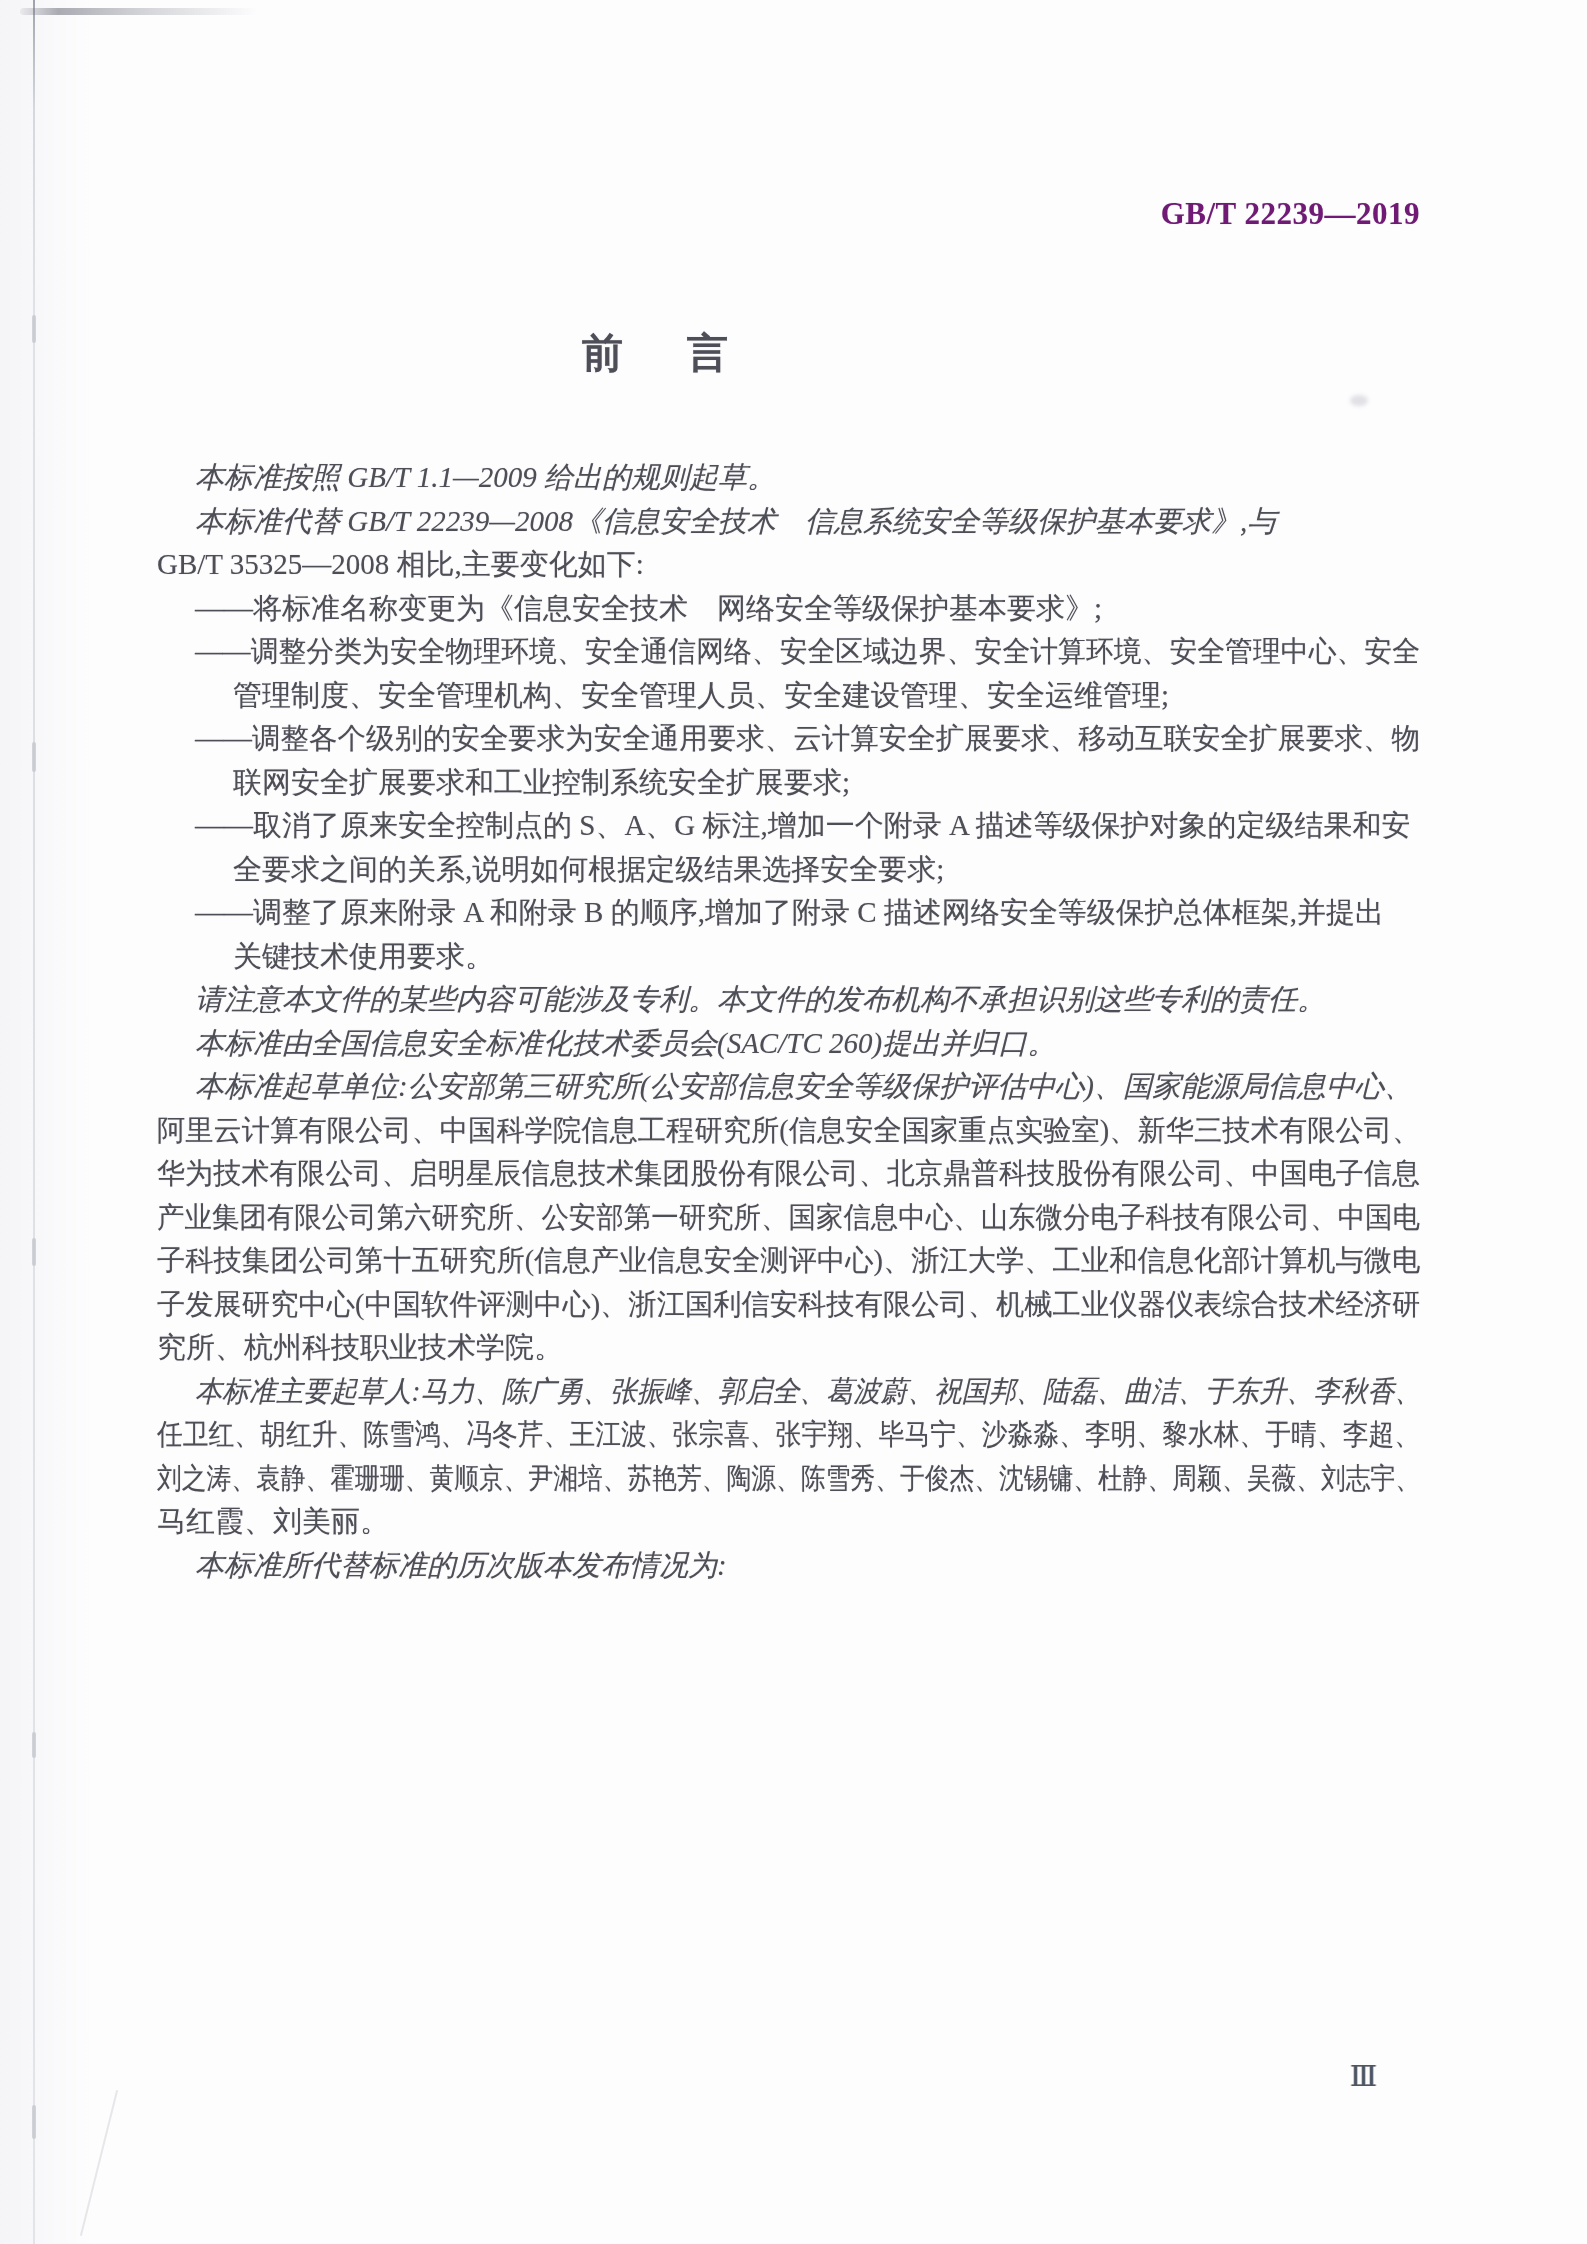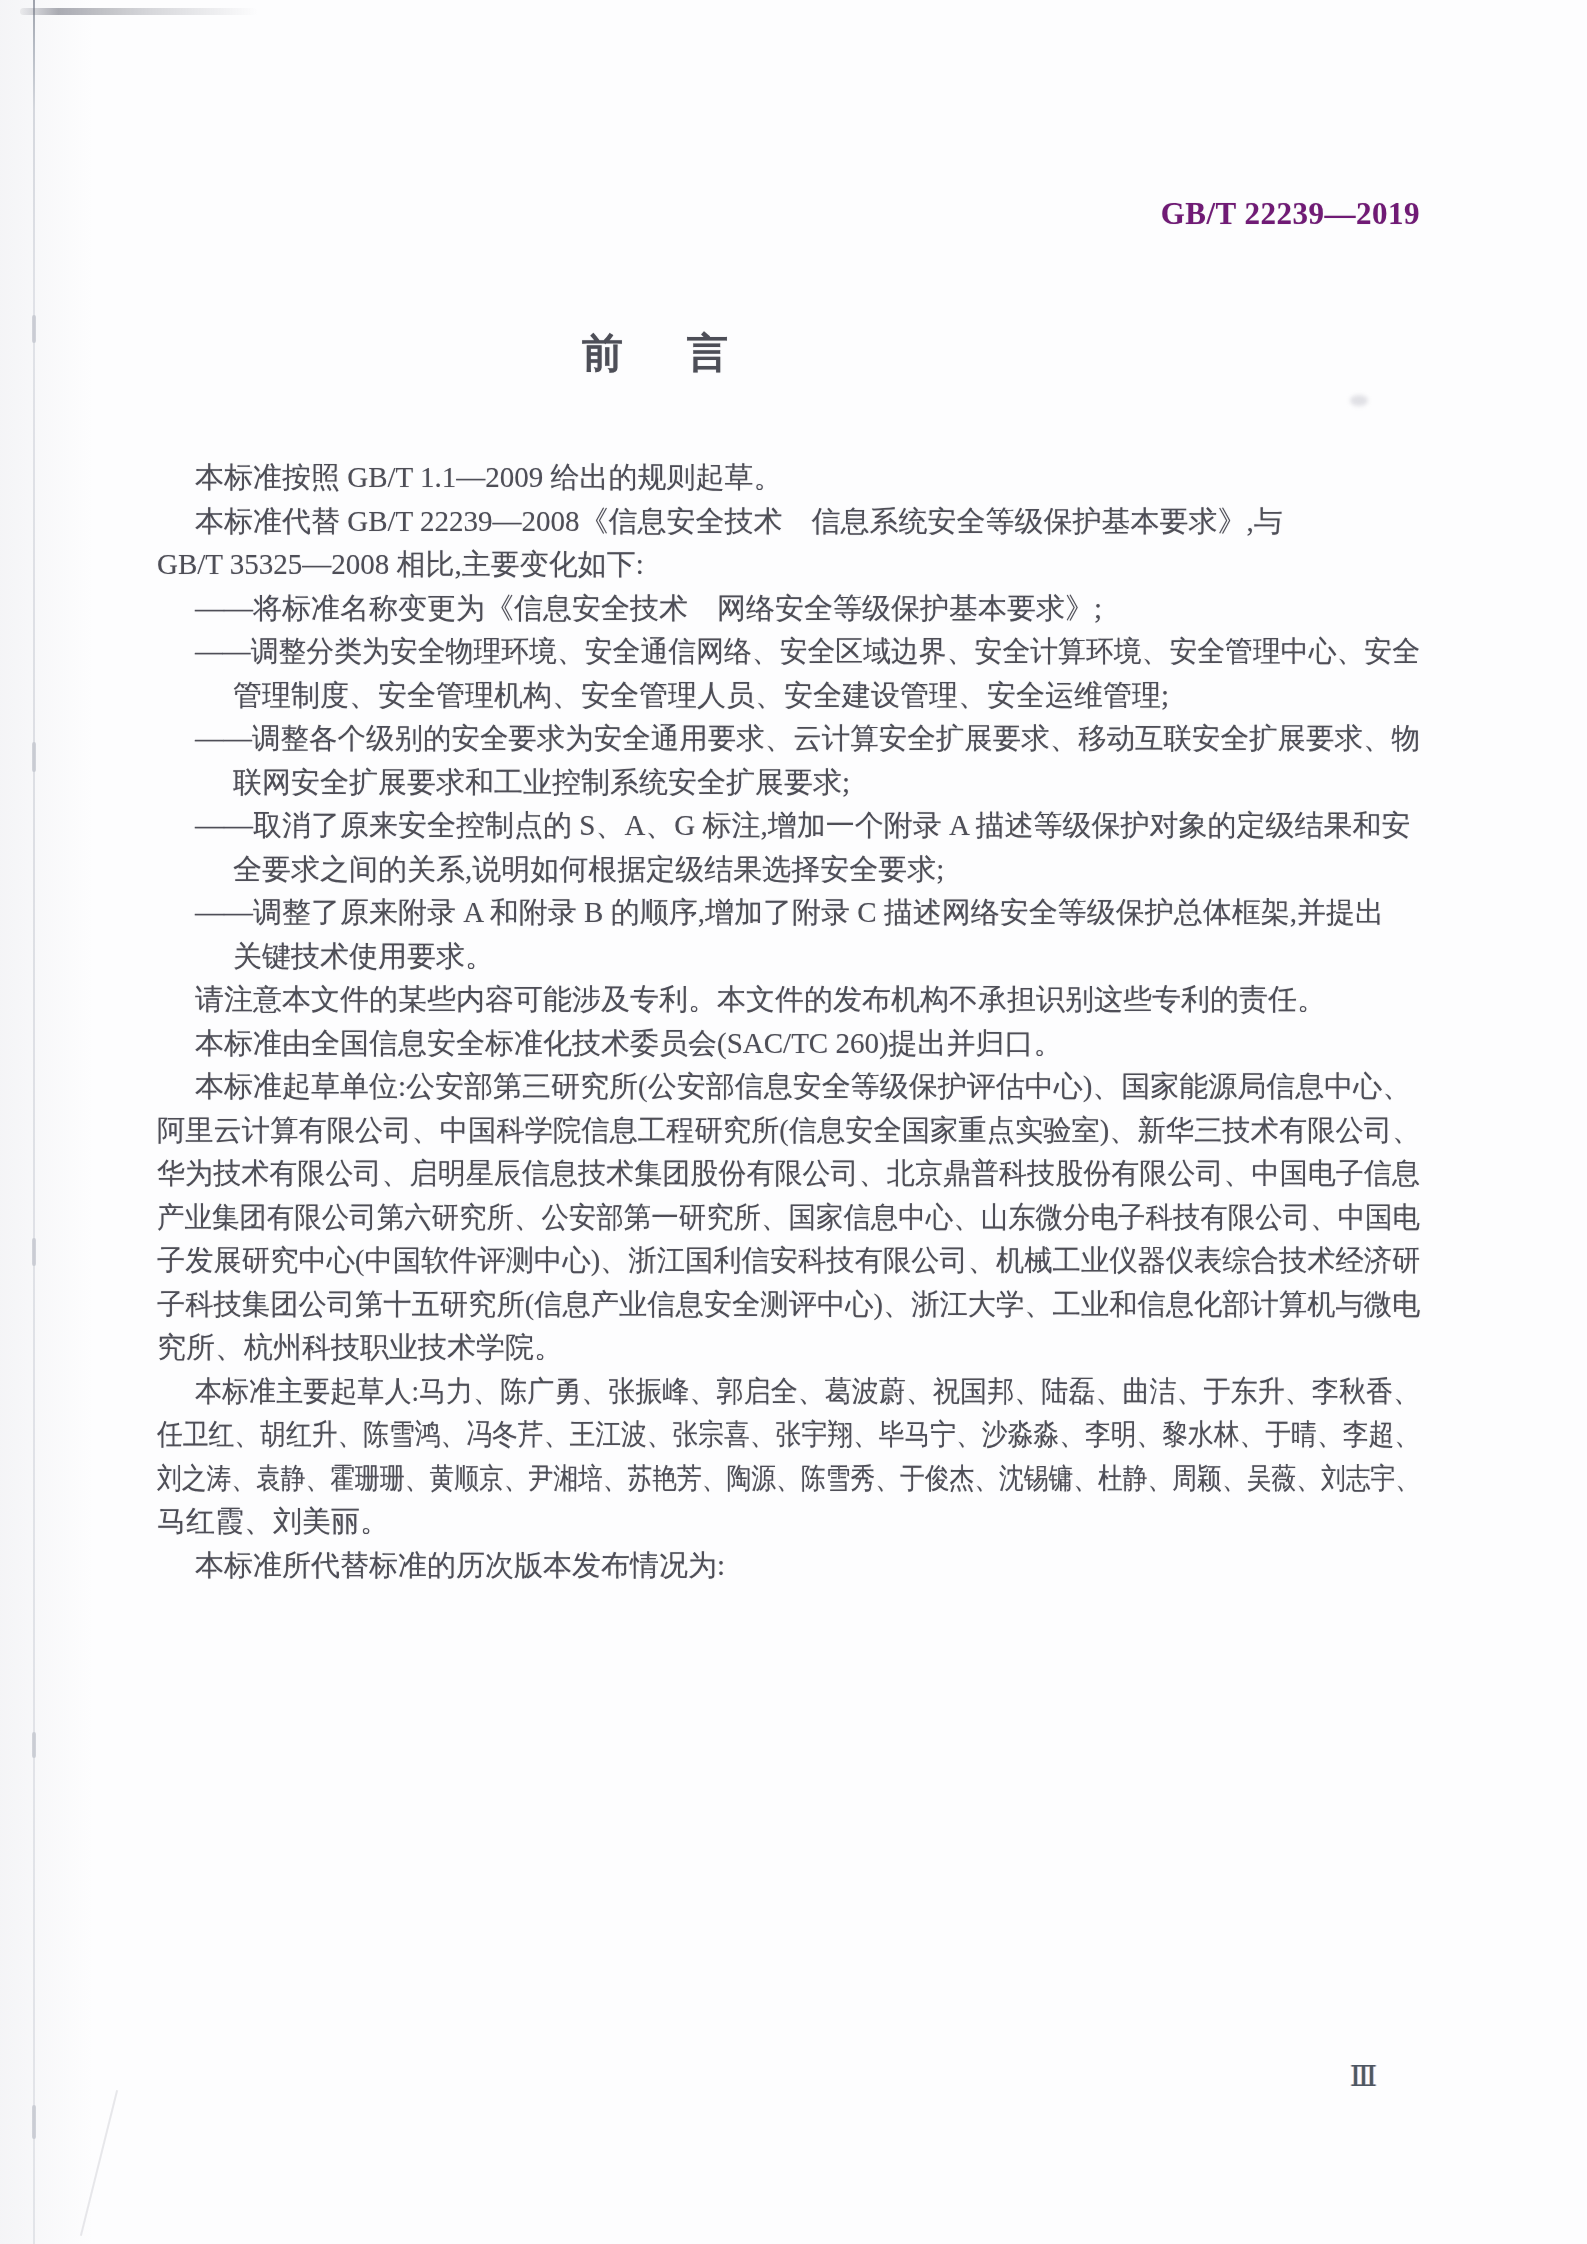--- a/index.html
+++ b/index.html
@@ -66,21 +66,21 @@
   .fw-title .tchar + .tchar{margin-left:64px;}
 
   
   .fw-body{
     position:absolute;left:157px;top:456px;width:1263px;
     font-size:29px;color:#4e4e57;
     text-shadow:0 0 1px rgba(78,78,88,0.38);
   }
   .bl{line-height:43.5px;height:43.5px;white-space:nowrap;}
   .lt{display:inline-block;white-space:nowrap;}
-  .ind-first{padding-left:38px;}
+  .ind-first{padding-left:38px;font-style:italic;}
   .ind-dash{padding-left:38px;}
   .ind-hang{padding-left:76px;}
   .ind-none{padding-left:0;}
 
   
   .page-num{
     position:absolute;left:1350px;top:2060px;
     font-size:28px;color:#4c5663;letter-spacing:1px;
     text-shadow:-1px 0 rgba(198,124,70,0.45),1px 0 rgba(92,128,196,0.45);
   }
@@ -117,22 +117,22 @@
     <div class="bl ind-dash"><span class="lt">——取消了原来安全控制点的 S、A、G 标注,增加一个附录 A 描述等级保护对象的定级结果和安</span></div>
     <div class="bl ind-hang"><span class="lt">全要求之间的关系,说明如何根据定级结果选择安全要求;</span></div>
     <div class="bl ind-dash"><span class="lt">——调整了原来附录 A 和附录 B 的顺序,增加了附录 C 描述网络安全等级保护总体框架,并提出</span></div>
     <div class="bl ind-hang"><span class="lt">关键技术使用要求。</span></div>
     <div class="bl ind-first"><span class="lt">请注意本文件的某些内容可能涉及专利。本文件的发布机构不承担识别这些专利的责任。</span></div>
     <div class="bl ind-first"><span class="lt">本标准由全国信息安全标准化技术委员会(SAC/TC 260)提出并归口。</span></div>
     <div class="bl ind-first"><span class="lt">本标准起草单位:公安部第三研究所(公安部信息安全等级保护评估中心)、国家能源局信息中心、</span></div>
     <div class="bl ind-none"><span class="lt" style="transform-origin: left center; transform: scaleX(0.97529);">阿里云计算有限公司、中国科学院信息工程研究所(信息安全国家重点实验室)、新华三技术有限公司、</span></div>
     <div class="bl ind-none"><span class="lt" style="transform-origin: left center; transform: scaleX(0.967816);">华为技术有限公司、启明星辰信息技术集团股份有限公司、北京鼎普科技股份有限公司、中国电子信息</span></div>
     <div class="bl ind-none"><span class="lt" style="transform-origin: left center; transform: scaleX(0.946777);">产业集团有限公司第六研究所、公安部第一研究所、国家信息中心、山东微分电子科技有限公司、中国电</span></div>
+    <div class="bl ind-none"><span class="lt" style="transform-origin: left center; transform: scaleX(0.97529);">子科技集团公司第十五研究所(信息产业信息安全测评中心)、浙江大学、工业和信息化部计算机与微电</span></div>
     <div class="bl ind-none"><span class="lt" style="transform-origin: left center; transform: scaleX(0.97529);">子发展研究中心(中国软件评测中心)、浙江国利信安科技有限公司、机械工业仪器仪表综合技术经济研</span></div>
-    <div class="bl ind-none"><span class="lt" style="transform-origin: left center; transform: scaleX(0.97529);">子科技集团公司第十五研究所(信息产业信息安全测评中心)、浙江大学、工业和信息化部计算机与微电</span></div>
     <div class="bl ind-none"><span class="lt">究所、杭州科技职业技术学院。</span></div>
     <div class="bl ind-first"><span class="lt" style="transform-origin: left center; transform: scaleX(0.932978);">本标准主要起草人:马力、陈广勇、张振峰、郭启全、葛波蔚、祝国邦、陆磊、曲洁、于东升、李秋香、</span></div>
     <div class="bl ind-none"><span class="lt" style="transform-origin: left center; transform: scaleX(0.888811);">任卫红、胡红升、陈雪鸿、冯冬芹、王江波、张宗喜、张宇翔、毕马宁、沙淼淼、李明、黎水林、于晴、李超、</span></div>
     <div class="bl ind-none"><span class="lt" style="transform-origin: left center; transform: scaleX(0.853955);">刘之涛、袁静、霍珊珊、黄顺京、尹湘培、苏艳芳、陶源、陈雪秀、于俊杰、沈锡镛、杜静、周颖、吴薇、刘志宇、</span></div>
     <div class="bl ind-none"><span class="lt">马红霞、刘美丽。</span></div>
     <div class="bl ind-first"><span class="lt">本标准所代替标准的历次版本发布情况为:</span></div>
   </div>
 
 <div class="page-num">Ⅲ</div>
 

